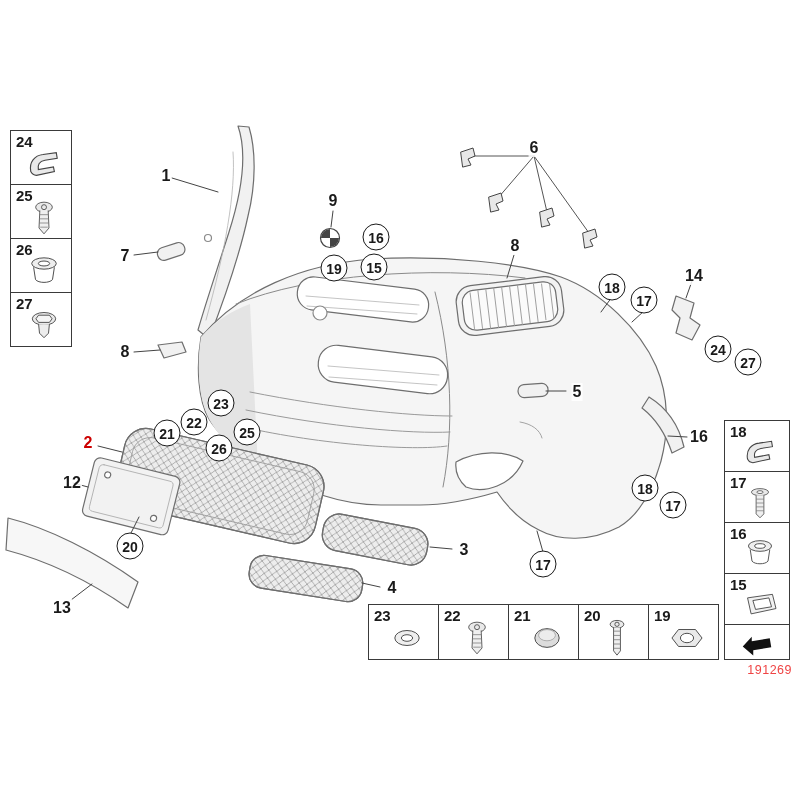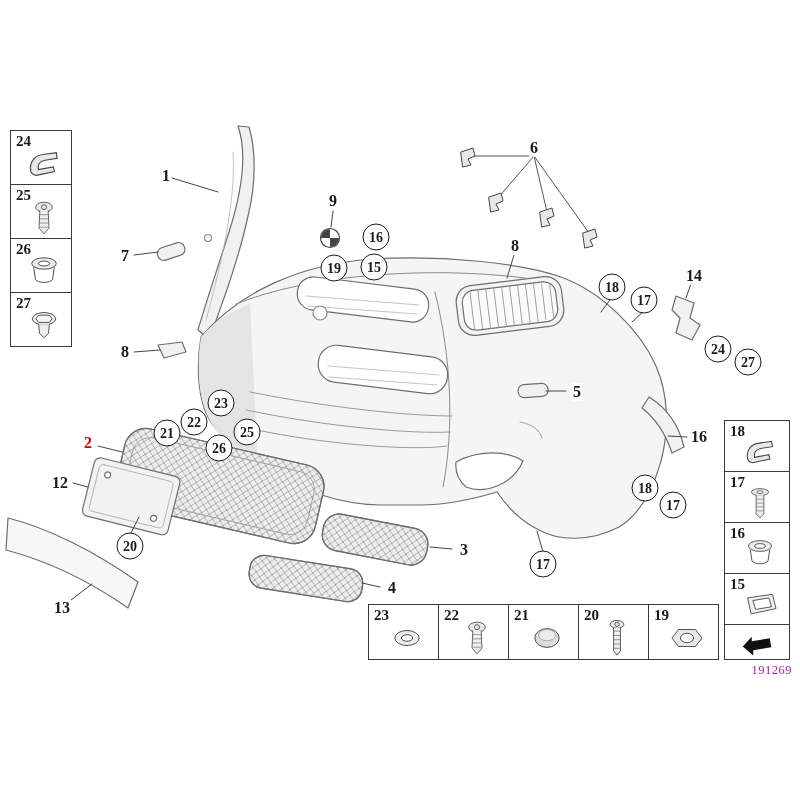--- a/index.html
+++ b/index.html
@@ -1,19 +1,19 @@
 <!DOCTYPE html>
 <html><head>
 <meta charset="utf-8">
 <style>
   * { box-sizing: border-box; }
   body { margin: 0; background: #ffffff; }
   .stage {
     position: relative; width: 800px; height: 800px; background: #fff;
-    font-family: Liberation Serif, serif; color: #1a1a1a; overflow: hidden;
+    font-family: Liberation Sans, sans-serif; color: #1a1a1a; overflow: hidden;
   }
   .art { position: absolute; left: 0; top: 0; }
   .panel-box { position: absolute; border: 1.4px solid #3a3a3a; background: #fff; }
   .box-num { position: absolute; top: 2px; left: 5px; font-size: 15px; font-weight: bold; }
   .box-icon {
     position: absolute; inset: 2px; display: flex; align-items: center;
     justify-content: center; padding-top: 12px; padding-left: 6px;
   }
   .callout {
     position: absolute; transform: translate(-50%,-50%); font-size: 16px;
@@ -21,21 +21,21 @@
   }
   .callout.red { color: #cc0000; }
   .ccallout {
     position: absolute; transform: translate(-50%,-50%); width: 27px; height: 27px;
     border: 1.7px solid #1a1a1a; border-radius: 50%; background: #fff;
     display: flex; align-items: center; justify-content: center;
     font-size: 14px; font-weight: bold; z-index: 3;
   }
   .partno {
     position: absolute; top: 663px; right: 8px; font-size: 12.5px;
-    color: #a21caf; letter-spacing: .5px;
+    color: #ef4444; letter-spacing: .5px;
   }
 </style>
 </head>
 <body>
 
 <div class="stage">
 
   <svg class="art" width="800" height="800" viewBox="0 0 800 800">
     <defs>
       <pattern id="mesh" width="8" height="8" patternUnits="userSpaceOnUse">
@@ -289,21 +289,21 @@
   <div class="callout" style="left:166px;top:176px">1</div>
   <div class="callout" style="left:125px;top:256px">7</div>
   <div class="callout" style="left:125px;top:352px">8</div>
   <div class="callout" style="left:333px;top:201px">9</div>
   <div class="callout" style="left:515px;top:246px">8</div>
   <div class="callout" style="left:534px;top:148px">6</div>
   <div class="callout" style="left:694px;top:276px">14</div>
   <div class="callout" style="left:577px;top:392px">5</div>
   <div class="callout" style="left:699px;top:437px">16</div>
   <div class="callout red" style="left:88px;top:443px">2</div>
-  <div class="callout" style="left:60px;top:483px">12</div>
+  <div class="callout" style="left:72px;top:483px">12</div>
   <div class="callout" style="left:62px;top:608px">13</div>
   <div class="callout" style="left:464px;top:550px">3</div>
   <div class="callout" style="left:392px;top:588px">4</div>
 
   <div class="ccallout" style="left:334px;top:268px">19</div>
   <div class="ccallout" style="left:376px;top:237px">16</div>
   <div class="ccallout" style="left:374px;top:267px">15</div>
   <div class="ccallout" style="left:612px;top:287px">18</div>
   <div class="ccallout" style="left:644px;top:300px">17</div>
   <div class="ccallout" style="left:718px;top:349px">24</div>

